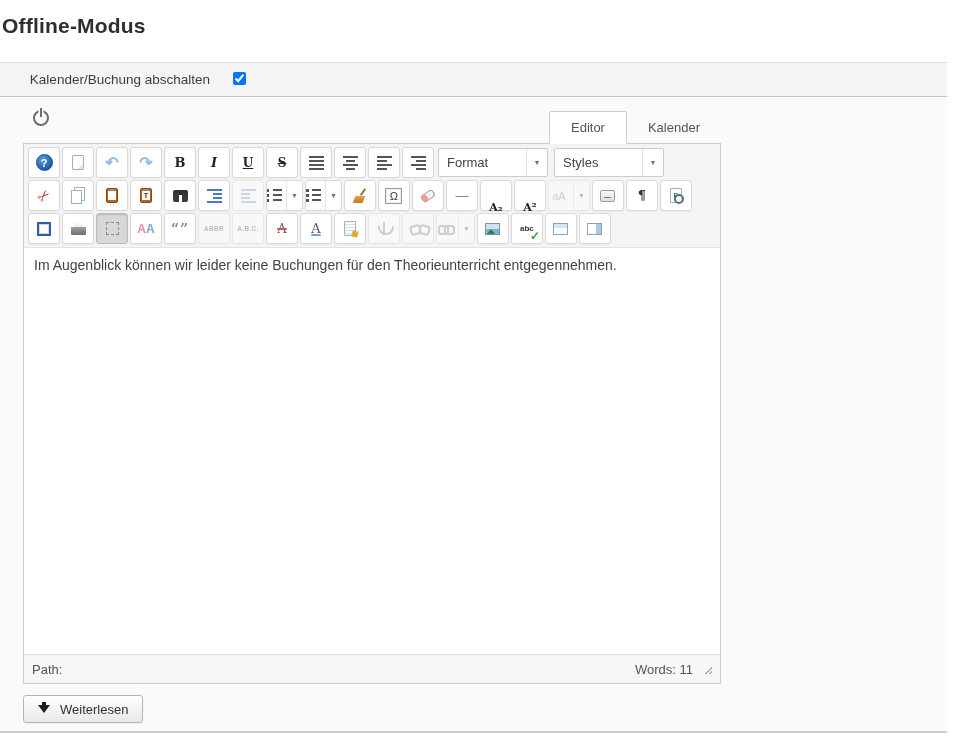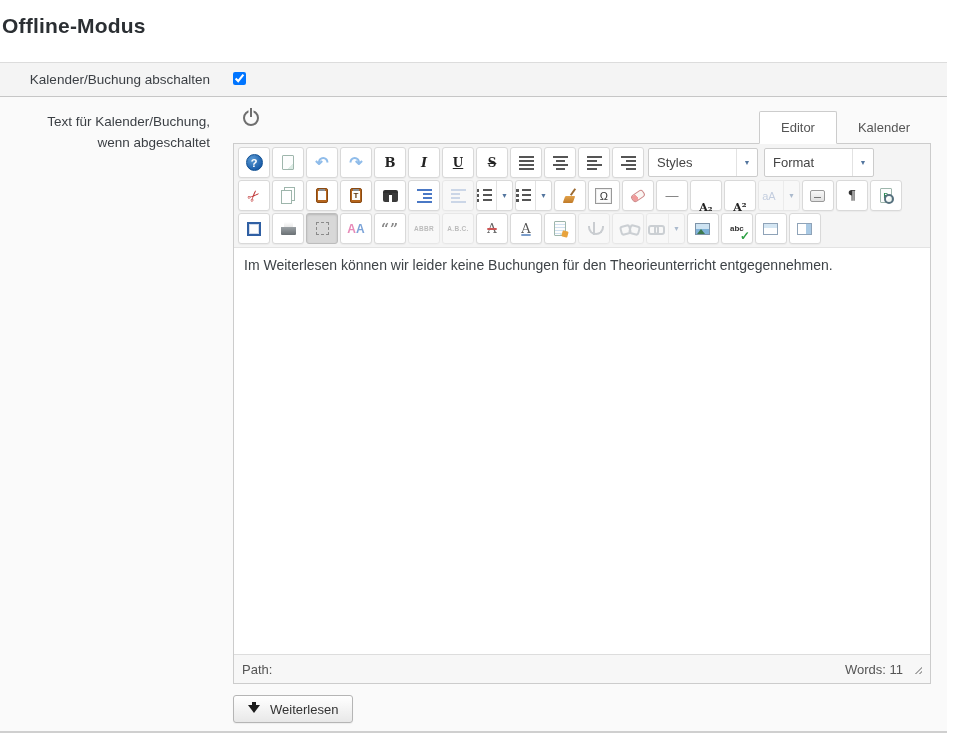--- a/index.html
+++ b/index.html
@@ -214,24 +214,20 @@
   <h1 class="page-title">Offline-Modus</h1>
 
   <div class="row row1">
     <div class="label-col">Kalender/Buchung abschalten</div>
     <div class="main-col">
       <input type="checkbox" checked="" style="">
     </div>
   </div>
 
   <div class="row row2">
-    <div class="label-col">
-      <span>Text für Kalender/Buchung,</span><br>
-      <span>wenn abgeschaltet</span>
-    </div>
     <div class="main-col">
       <div class="editor-top">
         <span class="power-icon"></span>
         <div class="tabs">
           <div class="tab active">Editor</div>
           <div class="tab">Kalender</div>
         </div>
       </div>
 
       <div class="editor-wrap">
@@ -267,25 +263,25 @@
               <button class="tb-btn">
                 <span class="ic i-align-center"></span>
               </button>
               <button class="tb-btn">
                 <span class="ic i-align-left"></span>
               </button>
               <button class="tb-btn">
                 <span class="ic i-align-right"></span>
               </button>
               <div class="tb-select">
-                <span class="sel-label">Styles</span>
+                <span class="sel-label">Format</span>
                 <span class="sel-arrow">▼</span>
               </div>
               <div class="tb-select">
-                <span class="sel-label">Format</span>
+                <span class="sel-label">Styles</span>
                 <span class="sel-arrow">▼</span>
               </div>
             </div>
             <div class="tb-row">
               <button class="tb-btn">
                 <span class="ic i-cut">✂</span>
               </button>
               <button class="tb-btn">
                 <span class="ic i-copy"></span>
               </button>
@@ -392,21 +388,21 @@
                 <span class="ic i-spellcheck">abc</span>
               </button>
               <button class="tb-btn">
                 <span class="ic i-layer-top"></span>
               </button>
               <button class="tb-btn">
                 <span class="ic i-layer-side"></span>
               </button>
             </div>
           </div>
-        <div class="editor-content">Im Weiterlesen können wir leider keine Buchungen für den Theorieunterricht entgegennehmen.</div>
+        <div class="editor-content">Im Augenblick können wir leider keine Buchungen für den Theorieunterricht entgegennehmen.</div>
         <div class="statusbar">
           <span>Path:</span>
           <span class="sb-right">
             <span>Words: 11</span>
             <span class="grip"></span>
           </span>
         </div>
       </div>
 
       <button class="readmore-btn">

